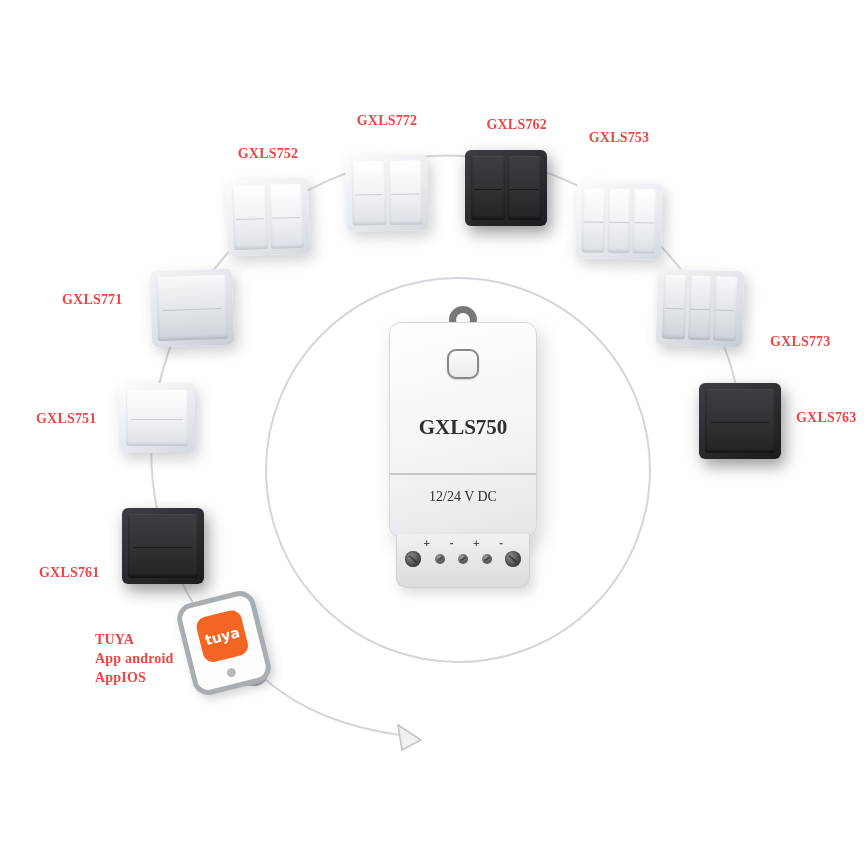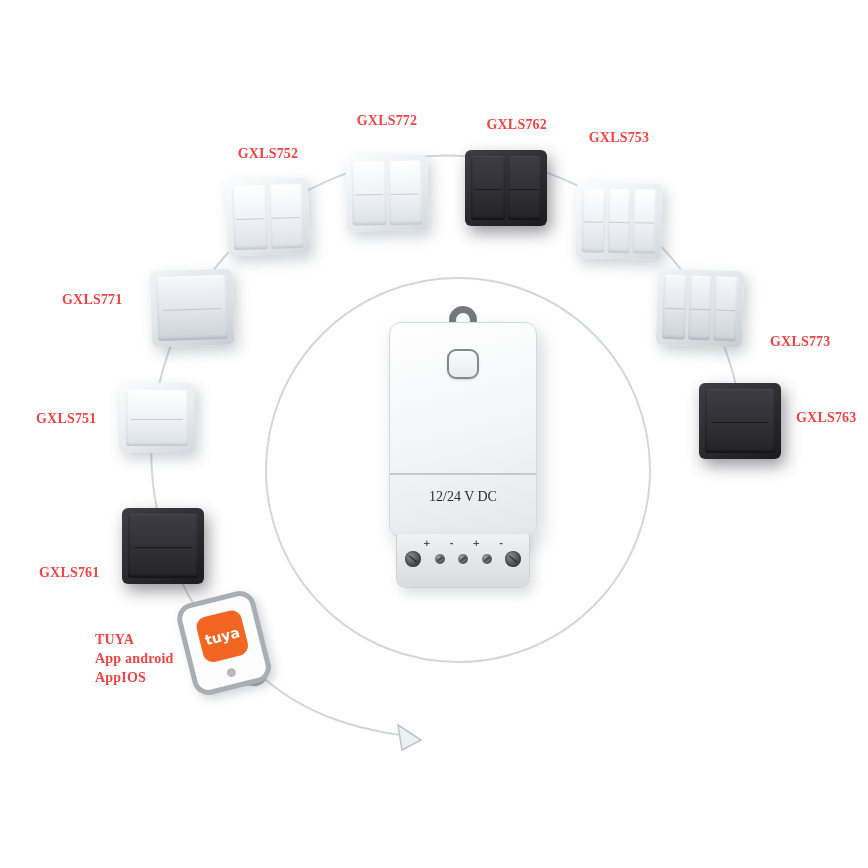--- a/index.html
+++ b/index.html
@@ -133,20 +133,21 @@
     <circle cx="458" cy="470" r="192" fill="none" stroke="#d3d7db" stroke-width="2"></circle>
     <path d="M 226 648 A 296 296 0 1 1 742 423" fill="none" stroke="#d3d7db" stroke-width="2"></path>
     <path d="M 258 673 C 300 712 350 728 400 735" fill="none" stroke="#d3d7db" stroke-width="2"></path>
     <polygon points="398,725 421,740 402,750" fill="#eef0f2" stroke="#bfc4c8" stroke-width="1.5"></polygon>
   </svg>
 
   <div class="device">
     <div class="hook"></div>
     <div class="dev-body">
       <div class="dev-btn"></div>
+      <div class="dev-model">GXLS750</div>
       <div class="dev-divider"></div>
       <div class="dev-volt">12/24 V DC</div>
     </div>
     <div class="dev-term">
       <div class="term-marks">
         <span>+</span>
         <span>-</span>
         <span>+</span>
         <span>-</span>
       </div>

